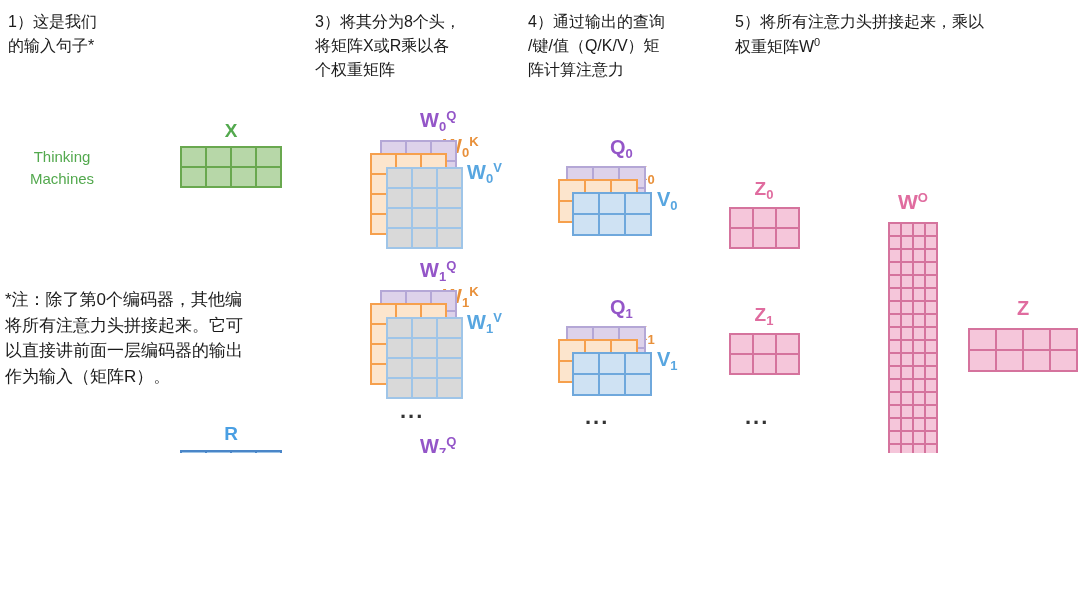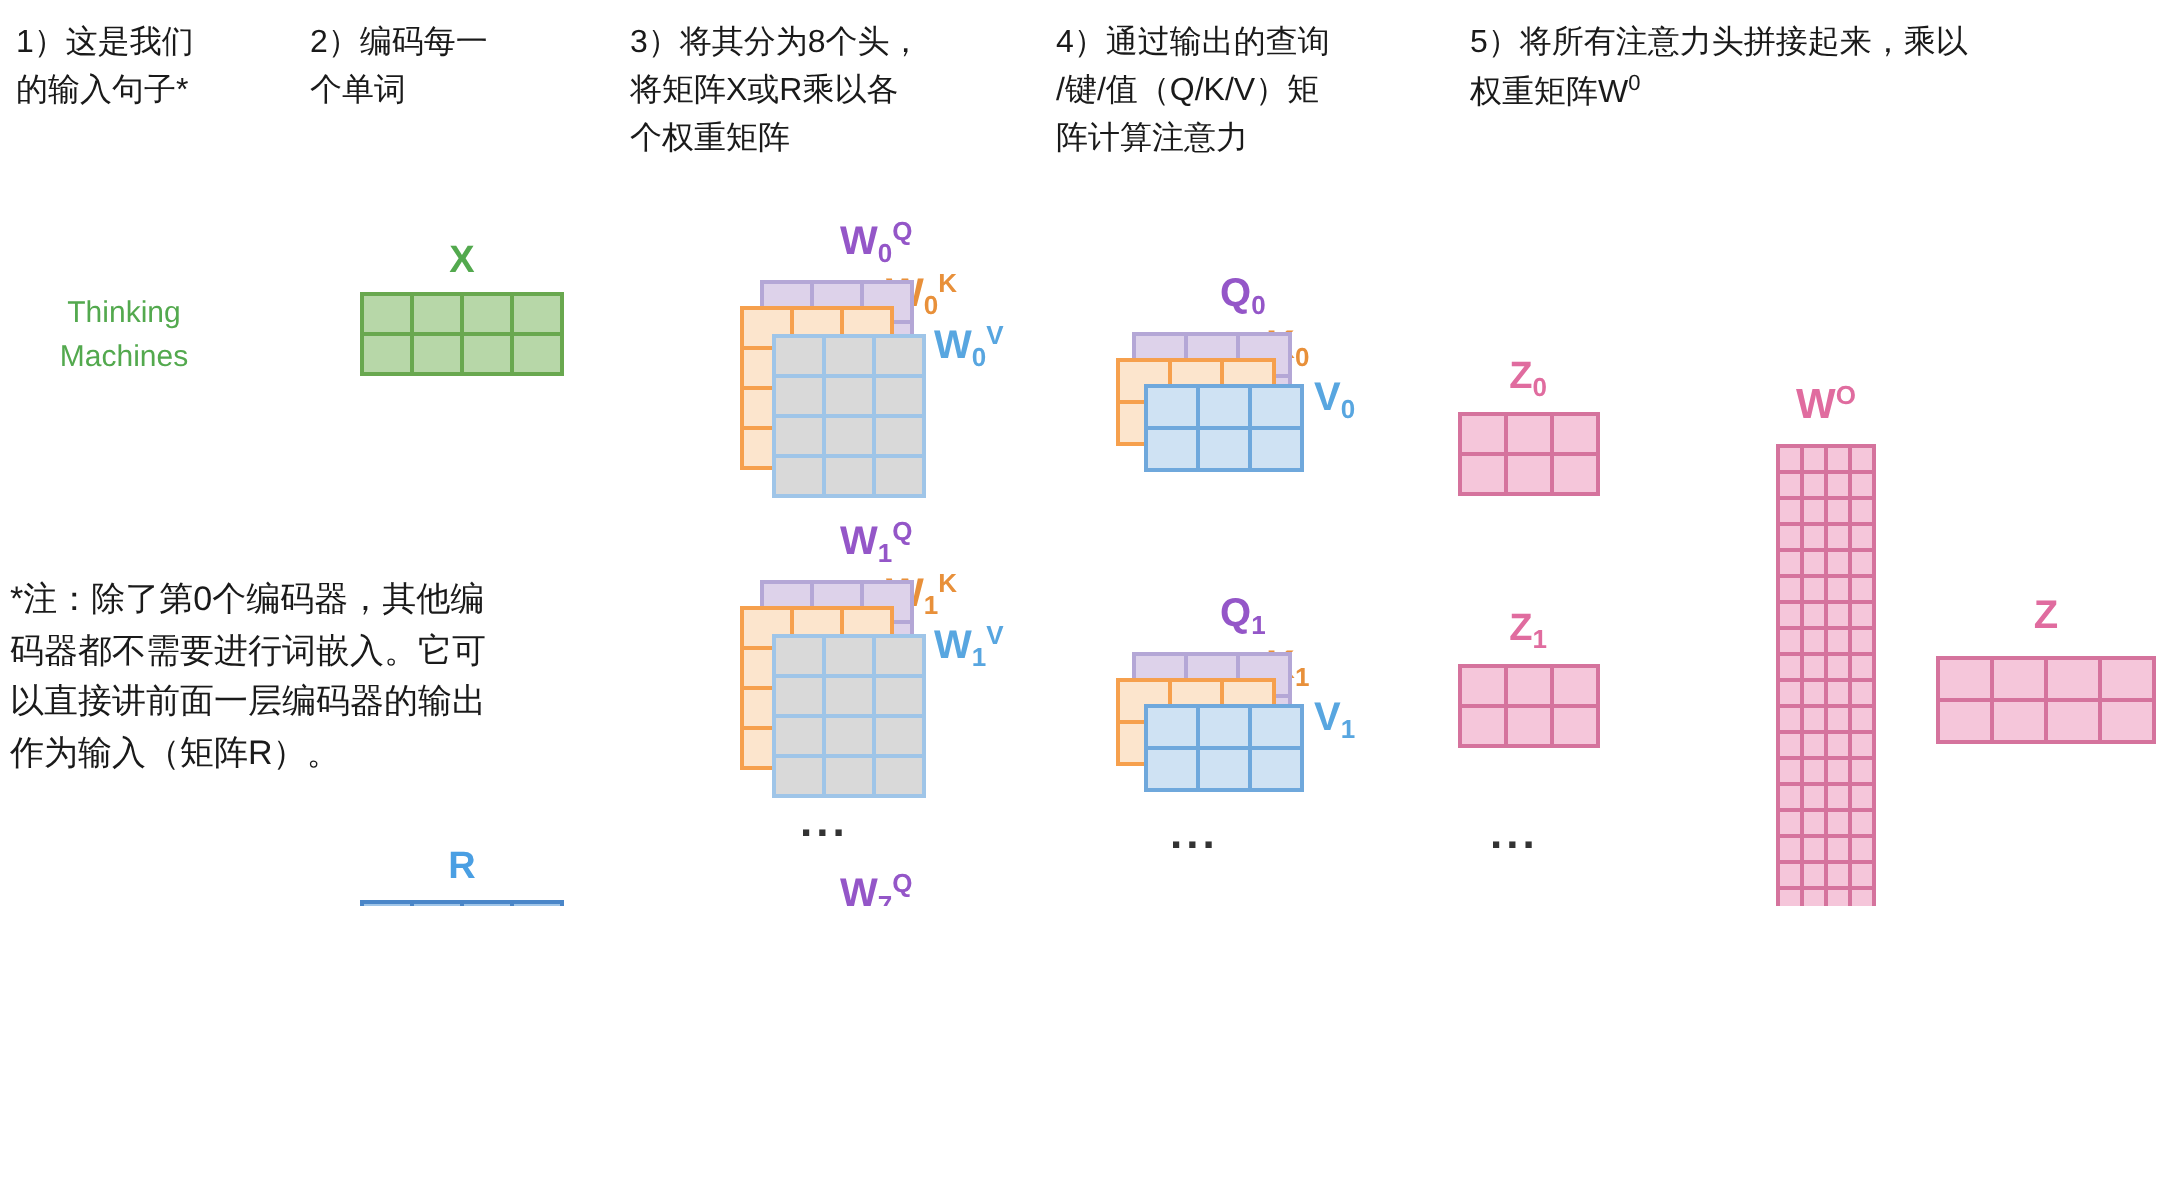--- a/index.html
+++ b/index.html
@@ -91,22 +91,20 @@
   .wm-url { color: #c9ddf1; }
   .wm-handle { color: #9b9b9b; text-shadow: 0 0 2px #fff; }
 </style>
 </head>
 <body>
 
 <div class="canvas">
 
   <div class="step" id="step1">1）这是我们
 的输入句子*</div>
-  <div class="step" id="step2">2）编码每一
-个单词</div>
   <div class="step" id="step3">3）将其分为8个头，
 将矩阵X或R乘以各
 个权重矩阵</div>
   <div class="step" id="step4">4）通过输出的查询
 /键/值（Q/K/V）矩
 阵计算注意力</div>
   <div class="step" id="step5"><span>5）将所有注意力头拼接起来，乘以
 权重矩阵W</span><sup class="step-sup">0</sup></div>
 
   <div class="thinking" style="color: rgb(83, 169, 78);">Thinking
@@ -118,21 +116,21 @@
       <div class="cell cell-x" style="background: rgb(183, 215, 168); border-color: rgb(105, 168, 79);"></div>
       <div class="cell cell-x" style="background: rgb(183, 215, 168); border-color: rgb(105, 168, 79);"></div>
       <div class="cell cell-x" style="background: rgb(183, 215, 168); border-color: rgb(105, 168, 79);"></div>
       <div class="cell cell-x" style="background: rgb(183, 215, 168); border-color: rgb(105, 168, 79);"></div>
       <div class="cell cell-x" style="background: rgb(183, 215, 168); border-color: rgb(105, 168, 79);"></div>
       <div class="cell cell-x" style="background: rgb(183, 215, 168); border-color: rgb(105, 168, 79);"></div>
       <div class="cell cell-x" style="background: rgb(183, 215, 168); border-color: rgb(105, 168, 79);"></div>
     </div>
 
   <div class="note">*注：除了第0个编码器，其他编
-码器都不需要进行词嵌入。它可
+将所有注意力头拼接起来。它可
 以直接讲前面一层编码器的输出
 作为输入（矩阵R）。</div>
 
   <div class="mat-title" id="r-label" style="color: rgb(74, 159, 227);">R</div>
   <div id="m-r" class="matrix" style="grid-template-columns: repeat(4, max-content); border-color: rgb(74, 134, 200);">
       <div class="cell cell-r" style="background: rgb(159, 197, 232); border-color: rgb(74, 134, 200);"></div>
       <div class="cell cell-r" style="background: rgb(159, 197, 232); border-color: rgb(74, 134, 200);"></div>
       <div class="cell cell-r" style="background: rgb(159, 197, 232); border-color: rgb(74, 134, 200);"></div>
       <div class="cell cell-r" style="background: rgb(159, 197, 232); border-color: rgb(74, 134, 200);"></div>
       <div class="cell cell-r" style="background: rgb(159, 197, 232); border-color: rgb(74, 134, 200);"></div>

